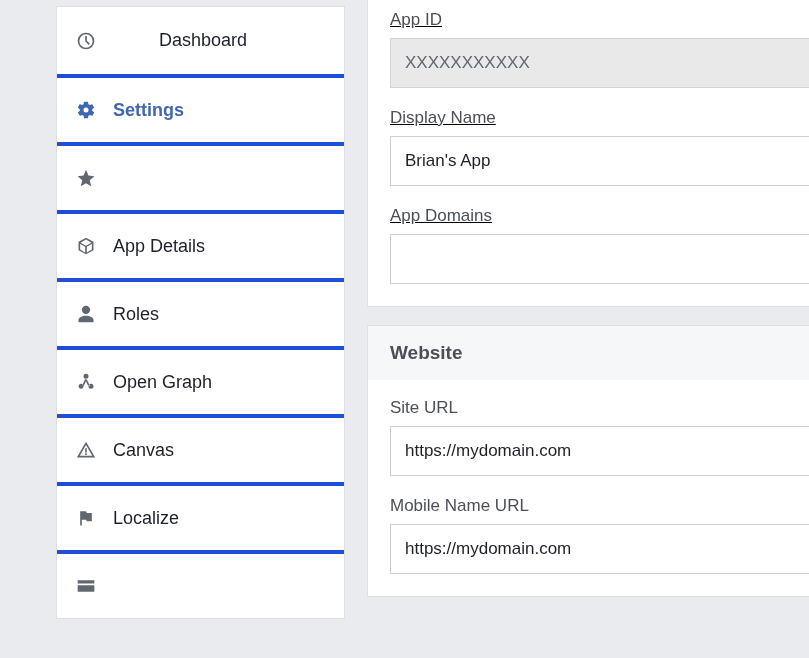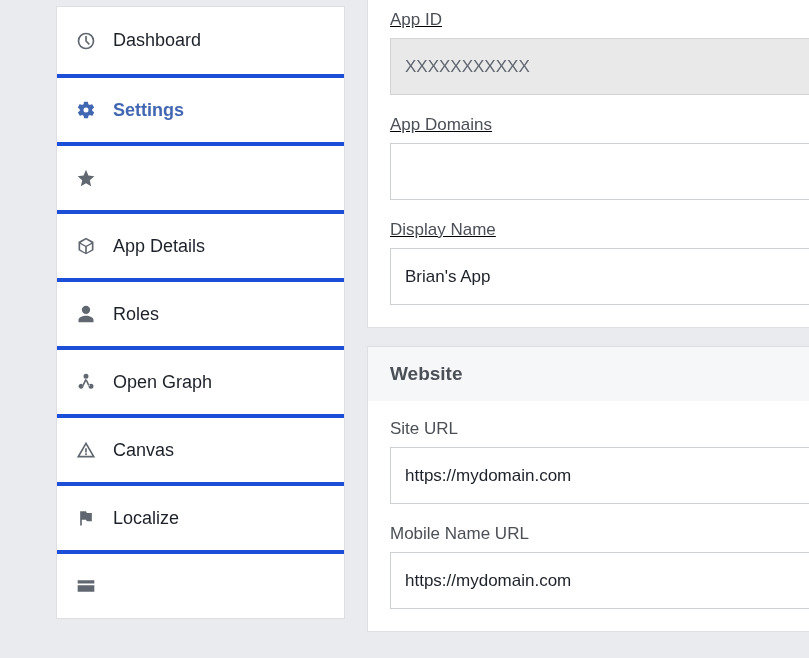--- a/index.html
+++ b/index.html
@@ -29,20 +29,21 @@
       align-items: center;
       padding: 0 18px;
       height: 68px;
       border-top: 4px solid #1d4ed8;
       cursor: pointer;
       font-size: 18px;
       color: #1d2129;
     }
     .sidebar-item:first-child {
       border-top: 1px solid #dddfe2;
+      gap: 46px;
     }
     .sidebar-item.active {
       color: #4267b2;
       font-weight: 600;
     }
     .sidebar-item.active .icon svg { fill: #4267b2; }
     .sidebar-item .icon {
       width: 22px;
       height: 22px;
       margin-right: 16px;
@@ -92,21 +93,21 @@
     }
     .form-group:last-child { margin-bottom: 0; }
     .form-label {
       display: block;
       font-size: 17px;
       color: #4b4f56;
       margin-bottom: 8px;
     }
     .form-input {
       width: 100%;
-      height: 57px;
+      height: 50px;
       border: 1px solid #ccd0d5;
       border-right: none;
       background: #fff;
       font-size: 17px;
       color: #1d2129;
       padding: 0 14px;
       font-family: inherit;
     }
     .form-input[readonly] {
       background: #e9e9e9;
@@ -207,29 +208,29 @@
   <div class="main">
 
     <div class="panel first">
 
       <div class="form-group">
         <label class="form-label">App ID</label>
         <input class="form-input" readonly="" value="XXXXXXXXXXX" style="">
       </div>
 
       <div class="form-group">
+        <label class="form-label">Display Name</label>
+        <input class="form-input" value="Brian's App" style="">
+      </div>
+
+      <div class="form-group">
         <label class="form-label">App Domains</label>
         <input class="form-input" value="" style="">
       </div>
 
-      <div class="form-group">
-        <label class="form-label">Display Name</label>
-        <input class="form-input" value="Brian's App" style="">
-      </div>
-
     </div>
 
     <div class="panel-header">Website</div>
     <div class="panel">
 
       <div class="form-group">
         <label class="form-label">Site URL</label>
         <input class="form-input" value="https://mydomain.com" style="">
       </div>
 

